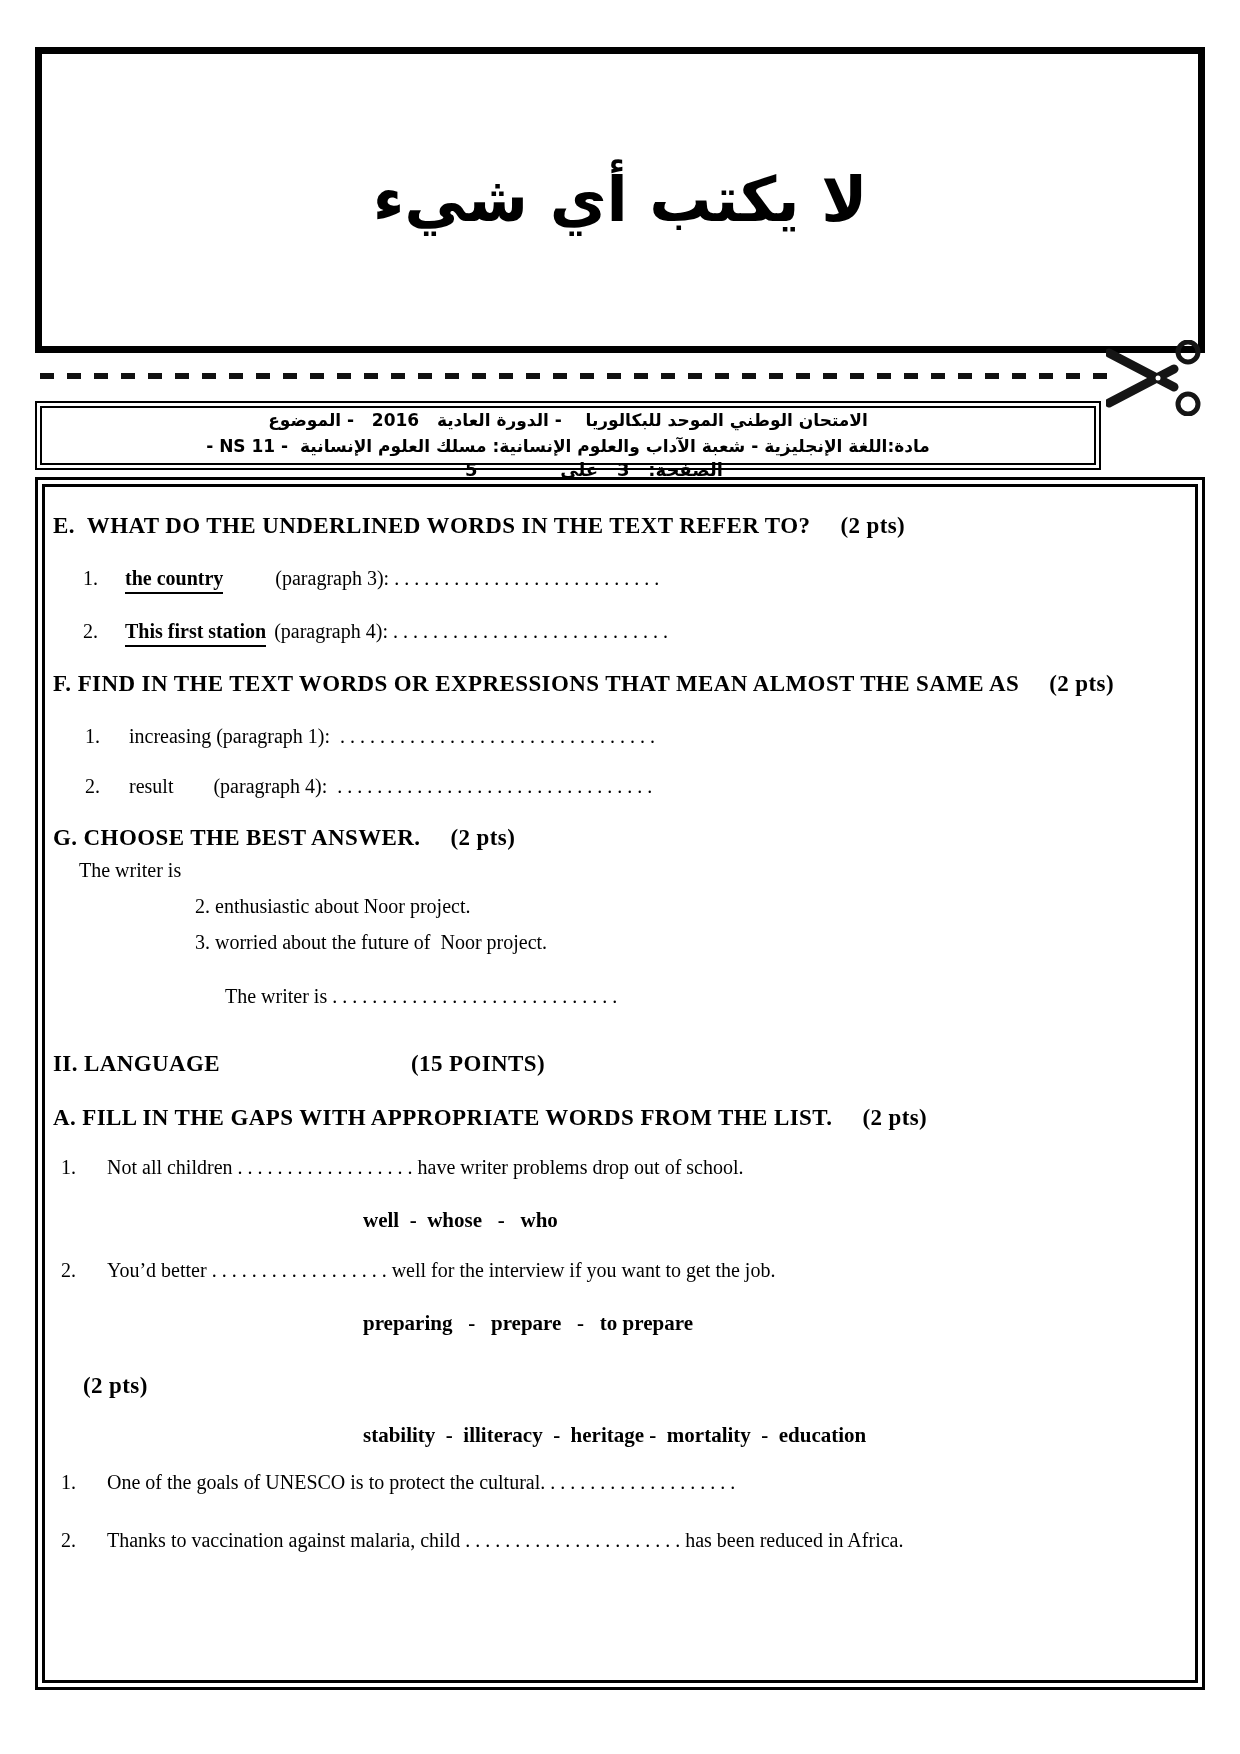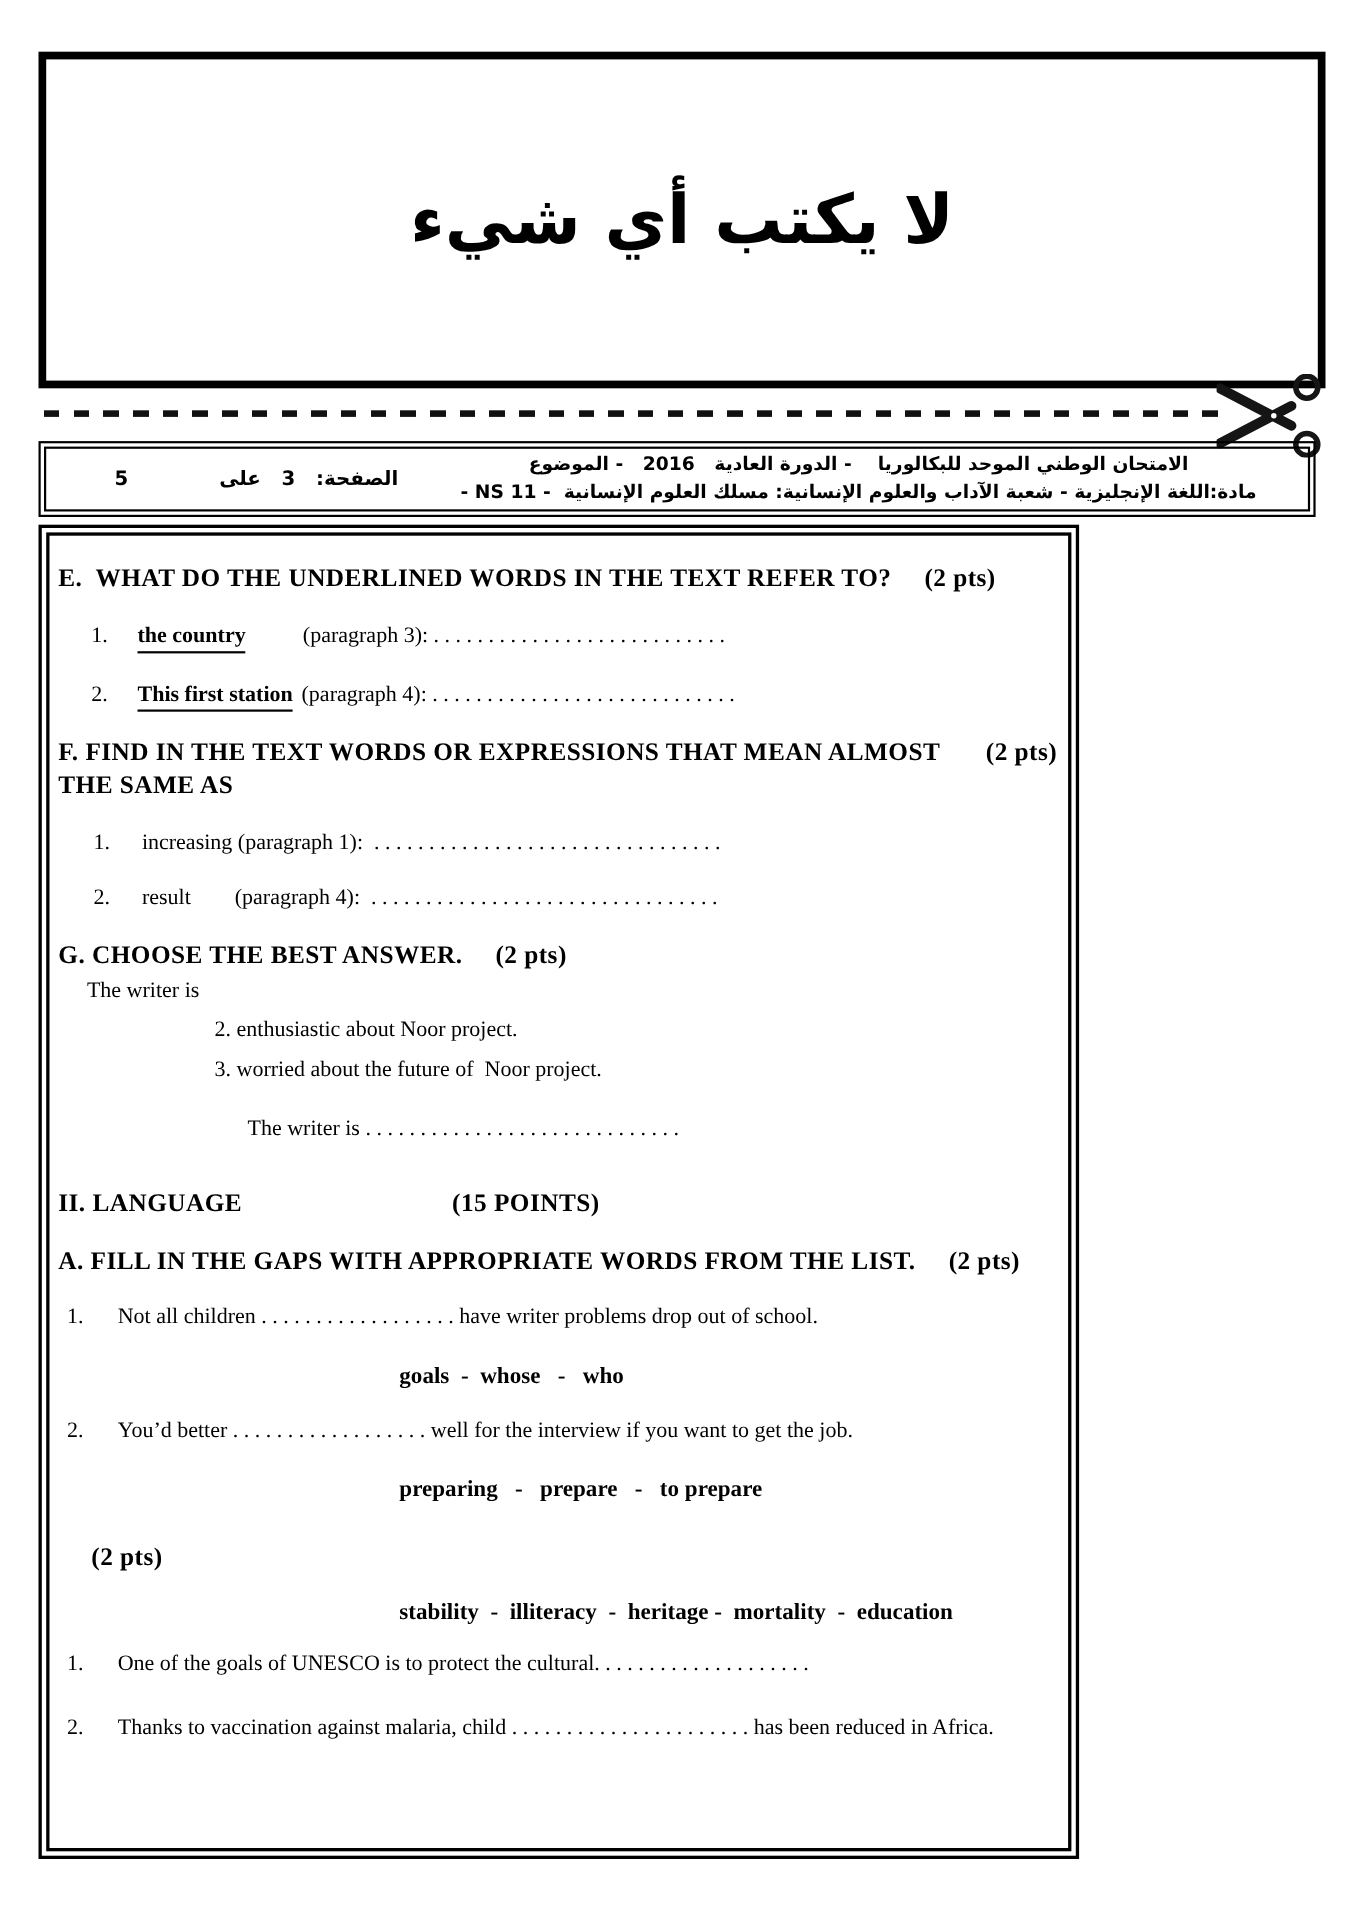--- a/index.html
+++ b/index.html
@@ -12,32 +12,32 @@
              display:flex;flex-direction:row;justify-content:center;align-items:center;}
   .tf-line{direction:rtl;font-family:"DejaVu Sans",sans-serif;font-weight:700;
            font-size:62px;line-height:1.32;white-space:pre-wrap;}
 
   
   .cut-line{position:absolute;left:40px;top:373px;width:1078px;height:6px;
             background:repeating-linear-gradient(90deg,#111 0 14px,transparent 14px 27px);}
   .scissors{position:absolute;left:1106px;top:340px;width:102px;height:76px;}
 
   
-  .exam-box{position:absolute;left:35px;top:401px;width:1161px;height:69px;
+  .exam-box{position:absolute;left:35px;top:401px;width:1066px;height:69px;
             border:7px double #000;box-sizing:border-box;
             display:flex;direction:rtl;align-items:center;
-            font-family:"DejaVu Sans",sans-serif;font-weight:700;font-size:17px;}
+            font-family:"DejaVu Sans",sans-serif;font-weight:700;font-size:17px;flex-direction:column;}
   .exam-info{flex:1;text-align:center;line-height:1.5;}
   .exam-info div{white-space:pre-wrap;}
   .page-cell{width:330px;flex:none;display:flex;justify-content:space-between;
              align-items:center;padding:0 10px 0 62px;box-sizing:border-box;font-size:18px;}
   .page-cell span{white-space:pre-wrap;}
 
   
-  .main-box{position:absolute;left:35px;top:477px;width:946px;height:1213px;
+  .main-box{position:absolute;left:35px;top:477px;width:1170px;height:1213px;
             border:10px double #000;box-sizing:border-box;
             padding:18px 10px 0 8px;font-size:20px;line-height:1.3;}
   .t{white-space:pre-wrap;}
   .hd{font-weight:700;font-size:23px;letter-spacing:.4px;display:flex;align-items:baseline;}
   .hd .pts{margin-left:30px;flex:none;}
   .q-row{display:flex;align-items:baseline;}
   .q-row .num{flex:none;}
   .term{font-weight:700;border-bottom:2.5px solid #000;padding-bottom:1px;}
 
   .h-e{margin-top:6px;}
@@ -144,21 +144,21 @@
     </div>
 
     <div class="hd h-a">
       <span class="t">A. FILL IN THE GAPS WITH APPROPRIATE WORDS FROM THE LIST.</span>
       <span class="pts t">(2 pts)</span>
     </div>
     <div class="q-row a-row">
       <span class="num t">1.</span>
       <span class="t">Not all children . . . . . . . . . . . . . . . . . . have writer problems drop out of school.</span>
     </div>
-    <div class="choices t">goals  -  whose   -   who</div>
+    <div class="choices t">well  -  whose   -   who</div>
     <div class="q-row a-row">
       <span class="num t">2.</span>
       <span class="t">You’d better . . . . . . . . . . . . . . . . . . well for the interview if you want to get the job.</span>
     </div>
     <div class="choices t">preparing   -   prepare   -   to prepare</div>
 
     <div class="hd h-b">
       <span class="pts t">(2 pts)</span>
     </div>
     <div class="choices b-choices t">stability  -  illiteracy  -  heritage -  mortality  -  education</div>

